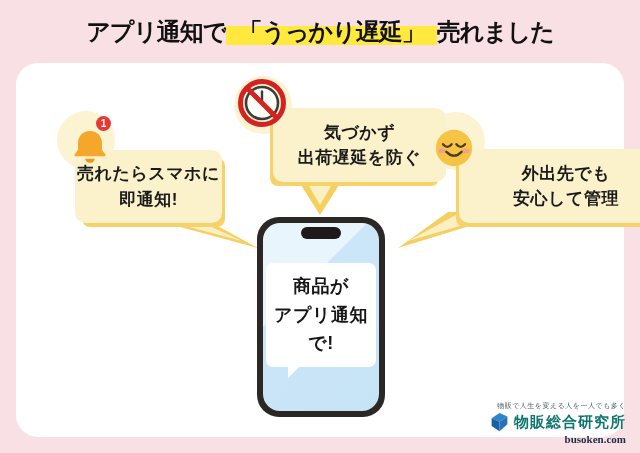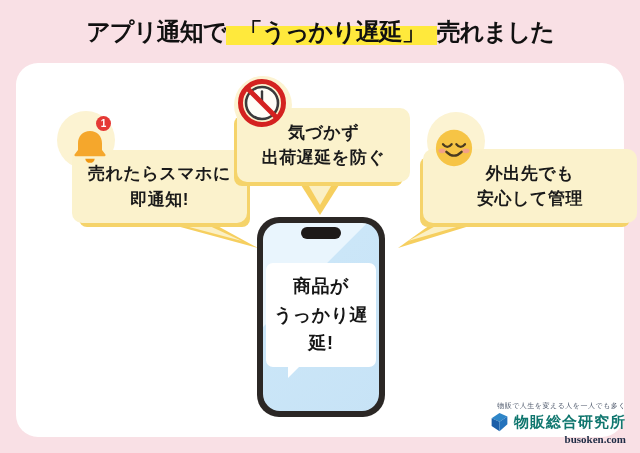--- a/index.html
+++ b/index.html
@@ -23,23 +23,23 @@
     position:absolute;left:16px;top:63px;width:608px;height:374px;
     background:#FFFFFF;border-radius:22px;z-index:1;
   }
   
   .tails{position:absolute;left:0;top:0;z-index:2;pointer-events:none;}
   
   .bubble{
     position:absolute;background:#FBF2CC;border-radius:10px;
     display:flex;align-items:center;justify-content:center;text-align:center;
     font-weight:bold;font-size:17px;line-height:1.5;color:#1A1A1A;
-    white-space:pre-line;z-index:3;letter-spacing:0.5px;
+    white-space:pre-line;z-index:3;letter-spacing:0.5px;margin-left:36px;
   }
-  .bubble.left  {left:72px; top:150px;width:175px;height:73px;box-shadow:5px 6px 0 -2px #F5D36A;}
+  .bubble.left  {left:39px; top:150px;width:147px;height:73px;box-shadow:5px 6px 0 -2px #F5D36A;}
   .bubble.center{left:237px;top:108px;width:173px;height:74px;box-shadow:-5px 6px 0 -2px #F5D36A;}
   .bubble.right {left:423px;top:149px;width:214px;height:74px;box-shadow:-5px 6px 0 -2px #F5D36A;}
   .icon-circle{position:absolute;background:#FCF3D2;border-radius:50%;z-index:2;}
   .circle-bell  {left:57px; top:111px;width:58px;height:58px;}
   .circle-clock {left:234px;top:76px; width:58px;height:58px;}
   .circle-smiley{left:427px;top:112px;width:58px;height:58px;}
   .icon{position:absolute;z-index:4;}
   .icon-bell  {left:68px; top:124px;}
   .icon-clock {left:236px;top:77px;}
   .icon-smiley{left:433px;top:127px;}
@@ -141,21 +141,21 @@
     <path d="M10.5 18 q4.5 5.5 9 0" stroke="#4A3A20" stroke-width="2.4" fill="none" stroke-linecap="round"></path>
     <path d="M24.5 18 q4.5 5.5 9 0" stroke="#4A3A20" stroke-width="2.4" fill="none" stroke-linecap="round"></path>
     <path d="M14 26 q8 8 16 0" stroke="#4A3A20" stroke-width="2.4" fill="none" stroke-linecap="round"></path>
   </svg>
 
   <div class="phone">
     <div class="screen">
       <div class="notch"></div>
       <div class="phone-bubble">
         <span>商品が
-うっかり遅延!</span>
+アプリ通知で!</span>
       </div>
     </div>
   </div>
 
   <div class="logo">
     <div class="logo-tagline">物販で人生を変える人を一人でも多く</div>
     <div class="logo-row">
       <svg width="21" height="21" viewBox="0 0 24 24">
         <polygon points="3,7 12,1 21,5 12,11" fill="#2E86C8"></polygon>
         <polygon points="3,7 12,11 12,22 3,16" fill="#1B5EA8"></polygon>

